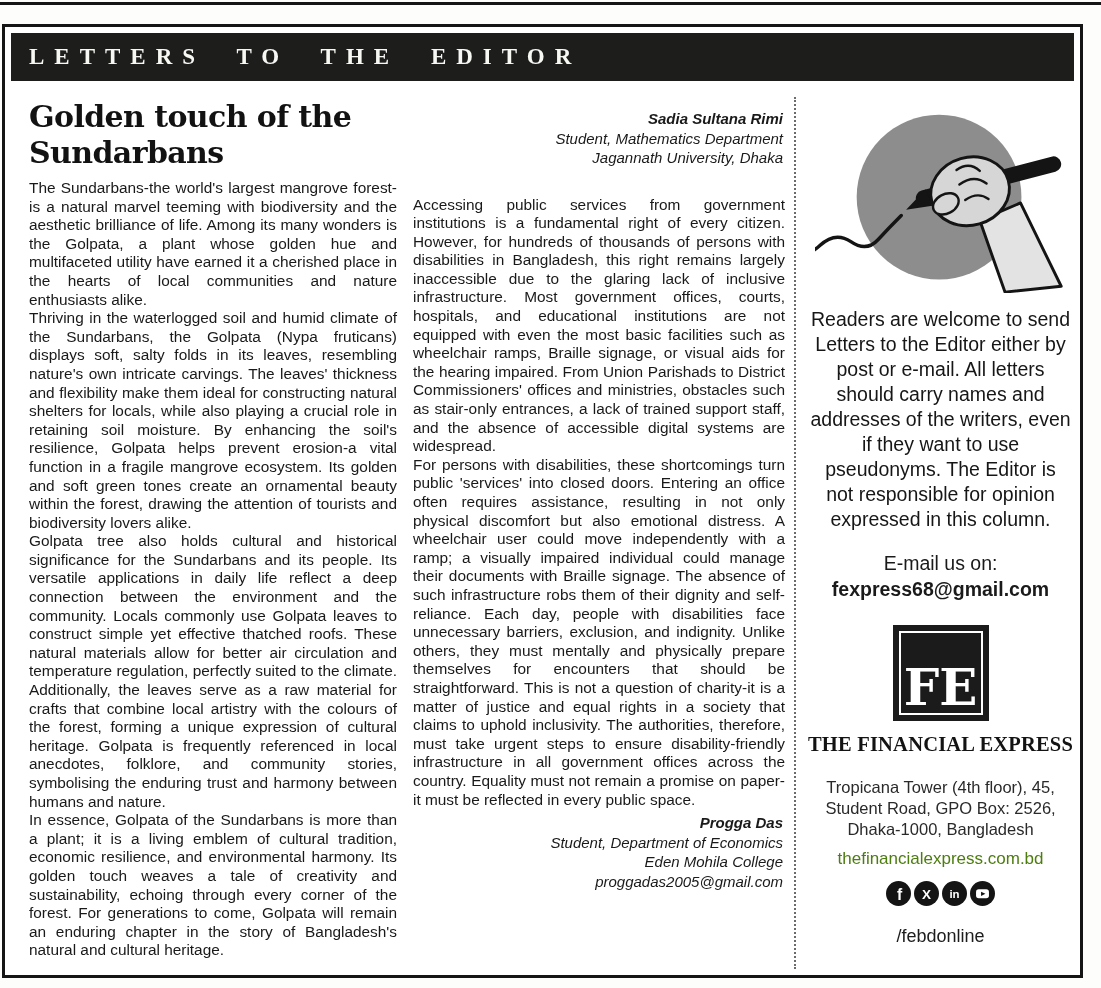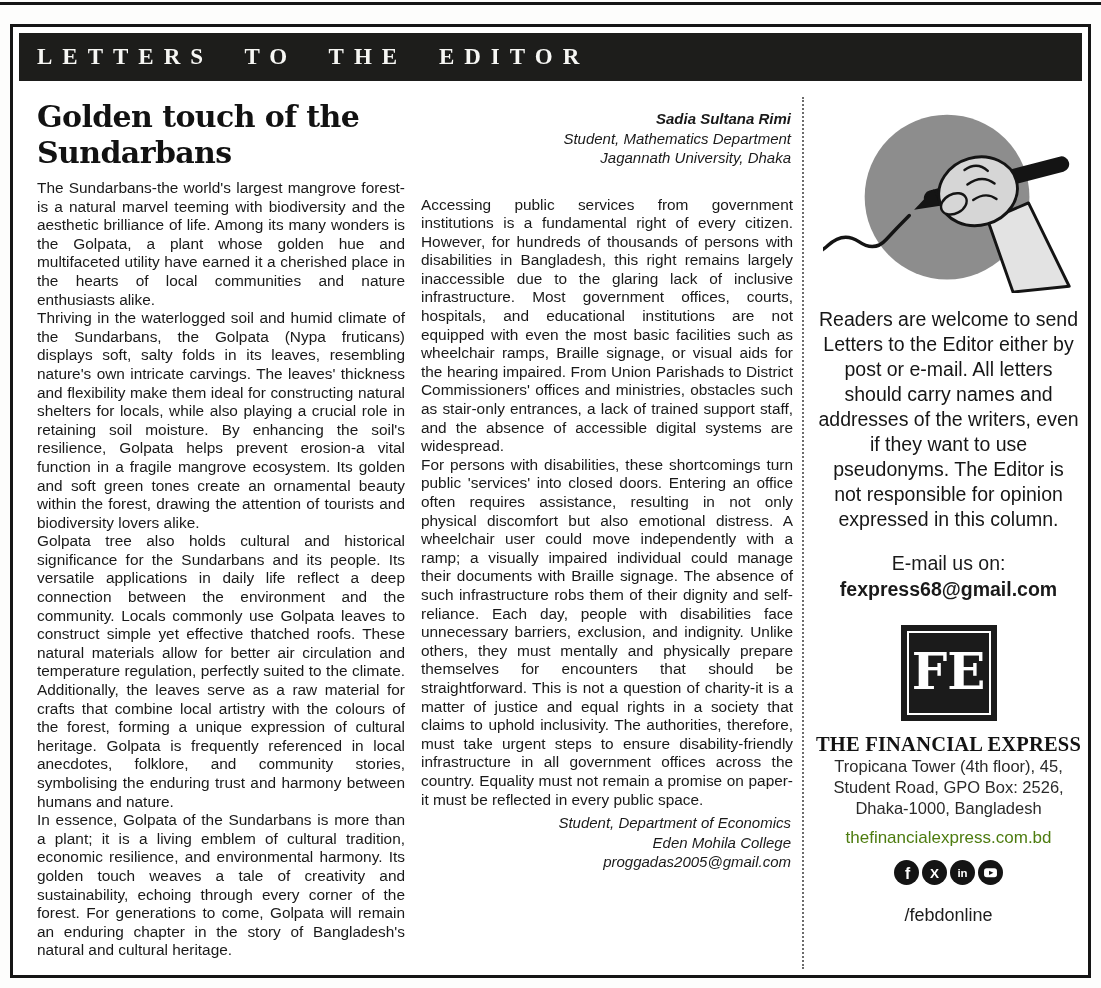--- a/index.html
+++ b/index.html
@@ -4,21 +4,21 @@
 <style>
   * { box-sizing: border-box; }
   html,body { margin:0; padding:0; }
   body {
     width:1101px; height:988px; position:relative;
     background:#fdfdfc; overflow:hidden;
     font-family:"Liberation Sans", sans-serif; color:#1a1a1a;
   }
   .top-rule { position:absolute; left:0; right:0; top:2px; height:3px; background:#151515; }
   .frame {
-    position:absolute; left:10px; top:24px; width:1081px; height:954px;
+    position:absolute; left:2px; top:24px; width:1081px; height:954px;
     border:3px solid #151515; background:#fff;
   }
   .banner {
     margin:6px; height:48px; background:#1d1d1b;
     display:flex; align-items:center; padding-left:18px;
   }
   .banner-title {
     font-family:"Liberation Serif", serif; font-weight:bold; font-size:23px;
     color:#f7f7f4; letter-spacing:10px; word-spacing:16px; white-space:nowrap;
   }
@@ -44,31 +44,31 @@
   .illustration { margin-top:10px; flex:none; }
   .notice { font-size:19.5px; line-height:25px; margin-top:14px; color:#161616; max-width:262px; }
   .email-label { font-size:19.5px; margin-top:20px; }
   .email-addr { font-size:19.5px; font-weight:bold; margin-top:3px; }
   .fe-logo {
     margin-top:24px; width:96px; height:96px; background:#1b1b1b;
     padding:6px; flex:none;
   }
   .fe-logo-inner {
     width:100%; height:100%; border:2px solid #fff; background:#1b1b1b;
-    display:flex; align-items:center; justify-content:center;
+    display:flex; align-items:flex-end; justify-content:center;
   }
   .fe-logo-text {
     font-family:"DejaVu Serif", serif; font-weight:bold; font-size:50px;
     color:#fff; letter-spacing:0px; line-height:1; margin-top:-2px;
   }
   .brand {
     font-family:"Liberation Serif", serif; font-weight:bold; font-size:20.5px;
     margin-top:12px; letter-spacing:0.2px; color:#131313; white-space:nowrap;
   }
-  .address { font-size:16.5px; line-height:21px; margin-top:0; color:#2a2a2a; }
+  .address { font-size:16.5px; line-height:21px; margin-top:21px; color:#2a2a2a; }
   .website { font-size:17px; margin-top:9px; color:#4d7c0f; }
   .social-row { display:flex; gap:3px; margin-top:12px; align-items:center; }
   .social-row svg { display:block; }
   .social-handle { font-size:18px; margin-top:20px; color:#1c1c1c; }
 </style>
 </head>
 <body>
 
 <div class="top-rule"></div>
 
@@ -94,20 +94,21 @@
       <div class="byline byline-top">
         <div class="by-name">Sadia Sultana Rimi</div>
         <div>Student, Mathematics Department</div>
         <div>Jagannath University, Dhaka</div>
       </div>
       <div class="body-text">
         <p>Accessing public services from government institutions is a fundamental right of every citizen. However, for hundreds of thousands of persons with disabilities in Bangladesh, this right remains largely inaccessible due to the glaring lack of inclusive infrastructure. Most government offices, courts, hospitals, and educational institutions are not equipped with even the most basic facilities such as wheelchair ramps, Braille signage, or visual aids for the hearing impaired. From Union Parishads to District Commissioners' offices and ministries, obstacles such as stair-only entrances, a lack of trained support staff, and the absence of accessible digital systems are widespread.</p>
         <p>For persons with disabilities, these shortcomings turn public 'services' into closed doors. Entering an office often requires assistance, resulting in not only physical discomfort but also emotional distress. A wheelchair user could move independently with a ramp; a visually impaired individual could manage their documents with Braille signage. The absence of such infrastructure robs them of their dignity and self-reliance. Each day, people with disabilities face unnecessary barriers, exclusion, and indignity. Unlike others, they must mentally and physically prepare themselves for encounters that should be straightforward. This is not a question of charity-it is a matter of justice and equal rights in a society that claims to uphold inclusivity. The authorities, therefore, must take urgent steps to ensure disability-friendly infrastructure in all government offices across the country. Equality must not remain a promise on paper-it must be reflected in every public space.</p>
       </div>
       <div class="byline byline-bottom">
+        <div class="by-name">Progga Das</div>
         <div>Student, Department of Economics</div>
         <div>Eden Mohila College</div>
         <div>proggadas2005@gmail.com</div>
       </div>
     </div>
 
     <div class="col-c">
 
       <svg class="illustration" width="252" height="186" viewBox="0 0 260 190">
         <circle cx="128" cy="92" r="85" fill="#8d8d8d"></circle>

